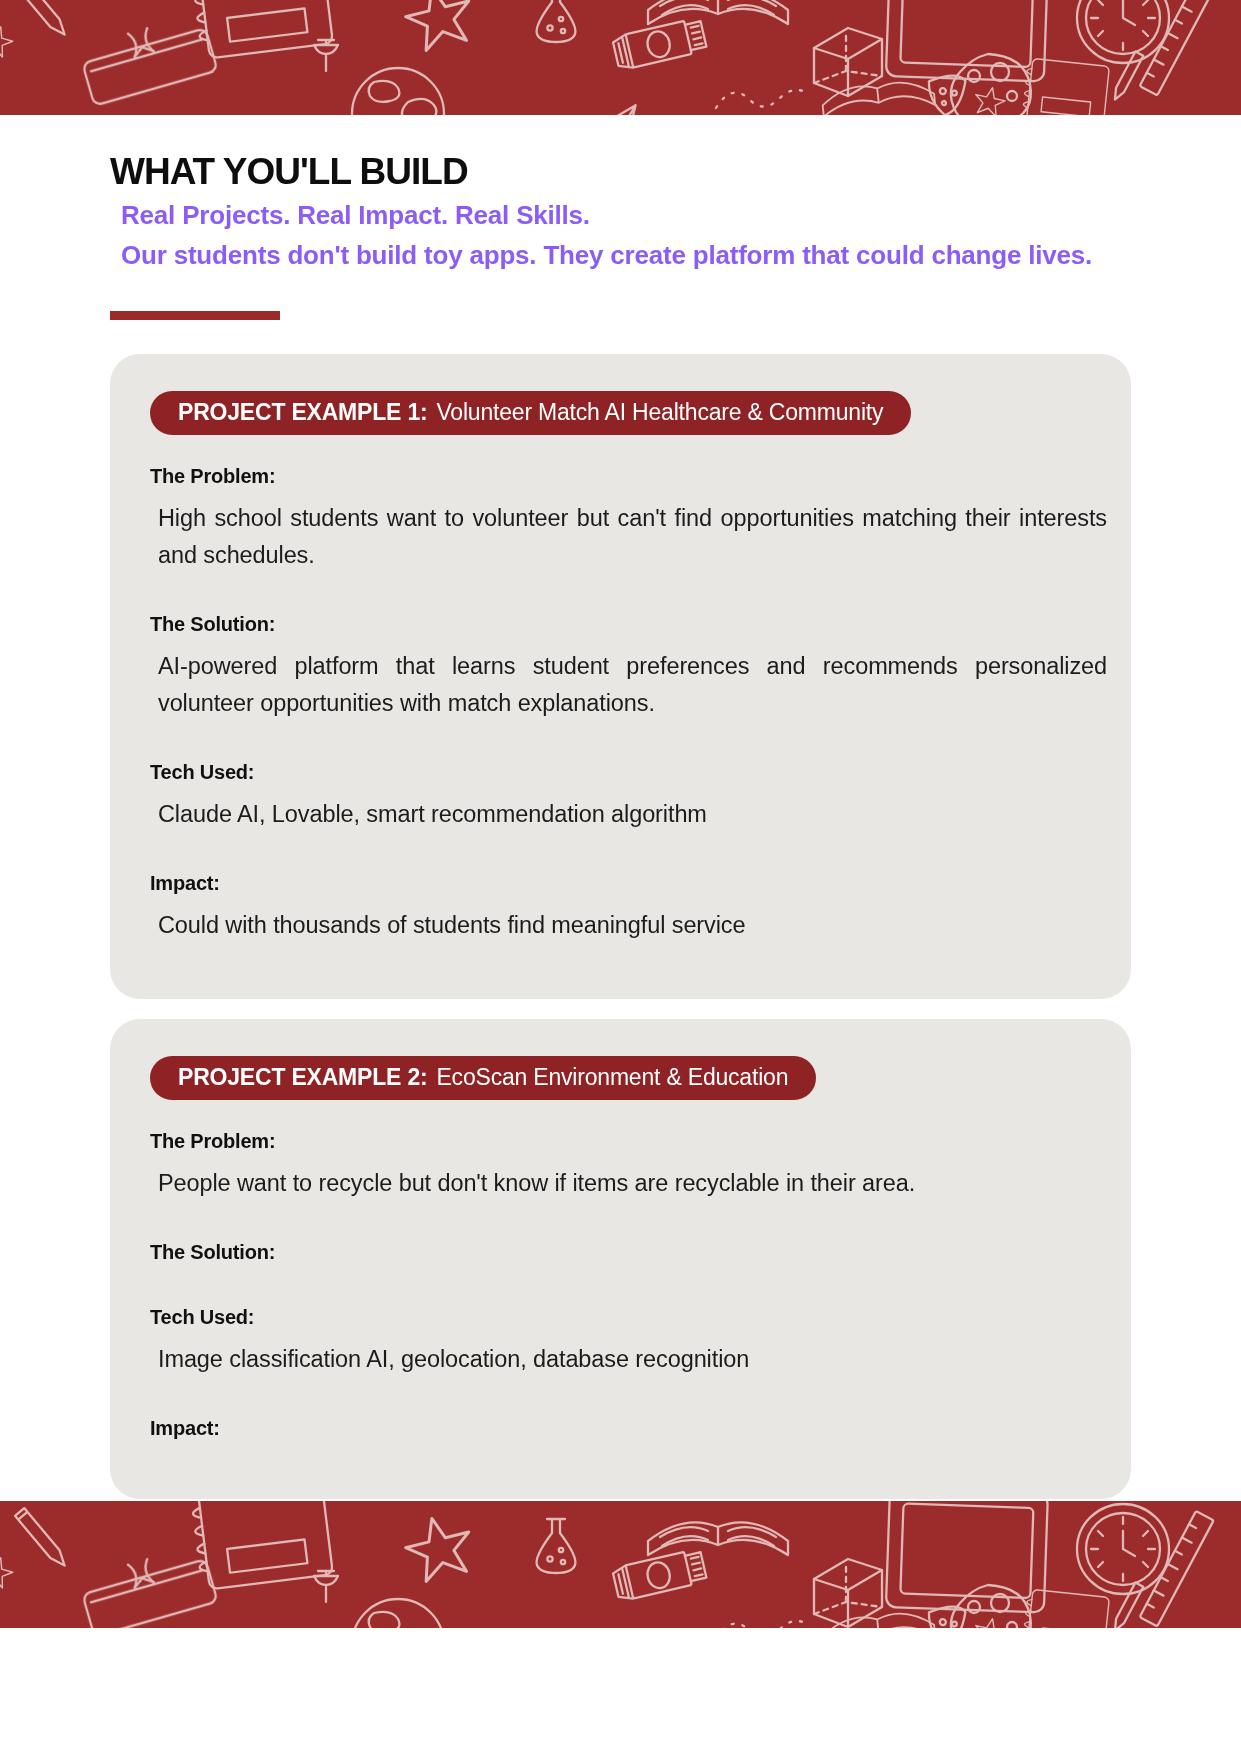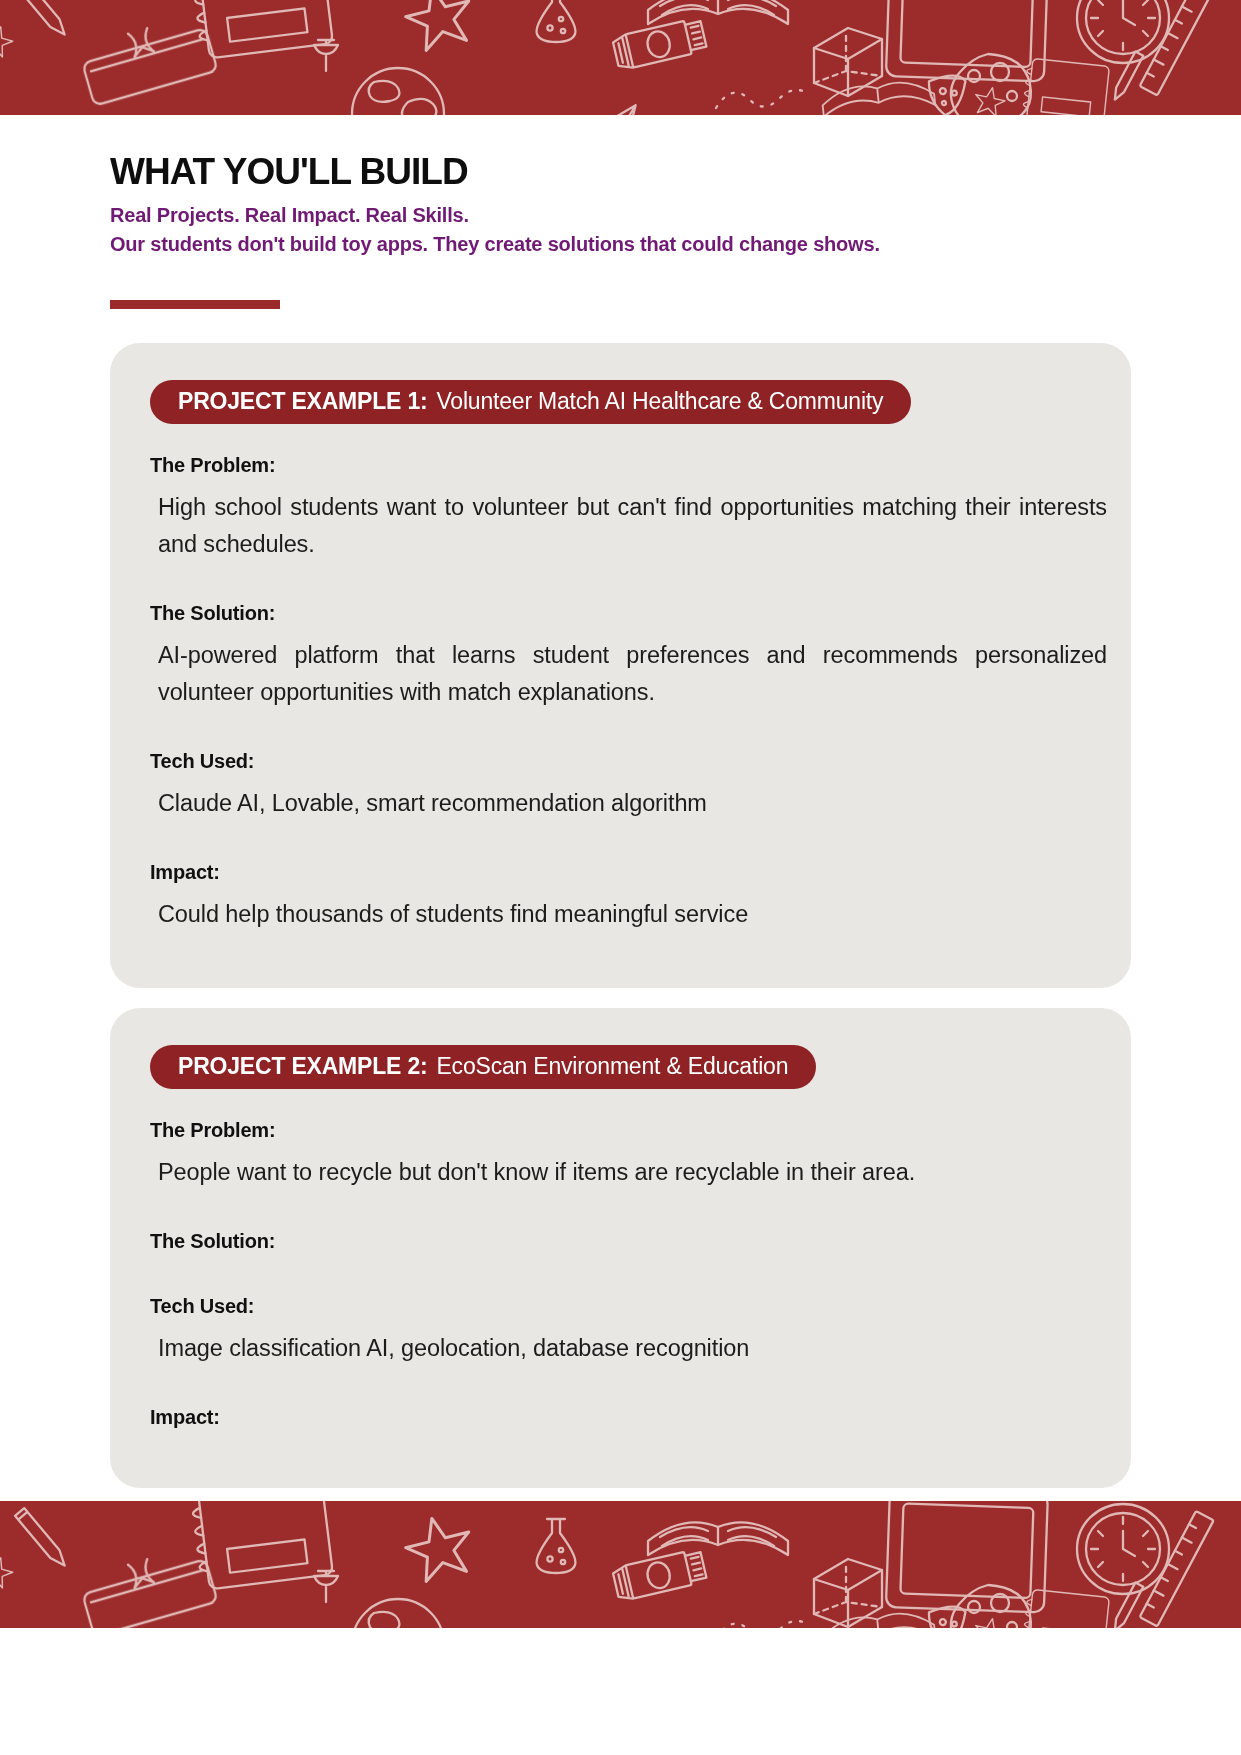--- a/index.html
+++ b/index.html
@@ -15,21 +15,21 @@
   .band{position:absolute;left:0;width:1241px;background:#9C2B2C;overflow:hidden;}
   .band-top{top:0;height:115px;}
   .band-bottom{bottom:0;height:127px;}
   .band svg{display:block;}
 
   .content{margin:0 110px;padding-top:152px;width:1021px;}
   h1{
     margin:0;font-size:37px;line-height:40px;font-weight:bold;
     letter-spacing:-1px;color:#0e0e0e;
   }
-  .sub{margin:0;font-size:20px;line-height:28.5px;font-weight:bold;color:#701a75;letter-spacing:-0.2px;}
+  .sub{margin:11px;font-size:26px;line-height:28.5px;font-weight:bold;color:#8b5cf6;letter-spacing:-0.2px;}
   .sub-first{margin-top:9px;}
   .rule{width:170px;height:9px;background:#9B2A2B;margin-top:42px;}
 
   .card{
     background:#E9E7E4;border-radius:30px;
     padding:37px 16px 47px 40px;
     margin-top:34px;
   }
   .card + .card{margin-top:20px;}
   .pill{
@@ -169,42 +169,42 @@
   <div class="band band-top">
     <svg width="1241" height="150" viewBox="0 0 1241 150">
       <use href="#doodles" transform="translate(0,-4)"></use>
     </svg>
   </div>
 
   <main class="content">
 
     <h1>WHAT YOU'LL BUILD</h1>
     <p class="sub sub-first">Real Projects. Real Impact. Real Skills.</p>
-    <p class="sub">Our students don't build toy apps. They create solutions that could change shows.</p>
+    <p class="sub">Our students don't build toy apps. They create platform that could change lives.</p>
     <div class="rule"></div>
 
     <section class="card">
       <div class="pill">
         <span class="pill-label">PROJECT EXAMPLE 1:</span><span class="pill-title">Volunteer Match AI Healthcare &amp; Community</span>
       </div>
       <div class="sec sec-first">
         <h3>The Problem:</h3>
         <p>High school students want to volunteer but can't find opportunities matching their interests and schedules.</p>
       </div>
       <div class="sec">
         <h3>The Solution:</h3>
         <p>AI-powered platform that learns student preferences and recommends personalized volunteer opportunities with match explanations.</p>
       </div>
       <div class="sec">
         <h3>Tech Used:</h3>
         <p>Claude AI, Lovable, smart recommendation algorithm</p>
       </div>
       <div class="sec">
         <h3>Impact:</h3>
-        <p>Could help thousands of students find meaningful service</p>
+        <p>Could with thousands of students find meaningful service</p>
       </div>
     </section>
 
     <section class="card">
       <div class="pill">
         <span class="pill-label">PROJECT EXAMPLE 2:</span><span class="pill-title">EcoScan Environment &amp; Education</span>
       </div>
       <div class="sec sec-first">
         <h3>The Problem:</h3>
         <p>People want to recycle but don't know if items are recyclable in their area.</p>

